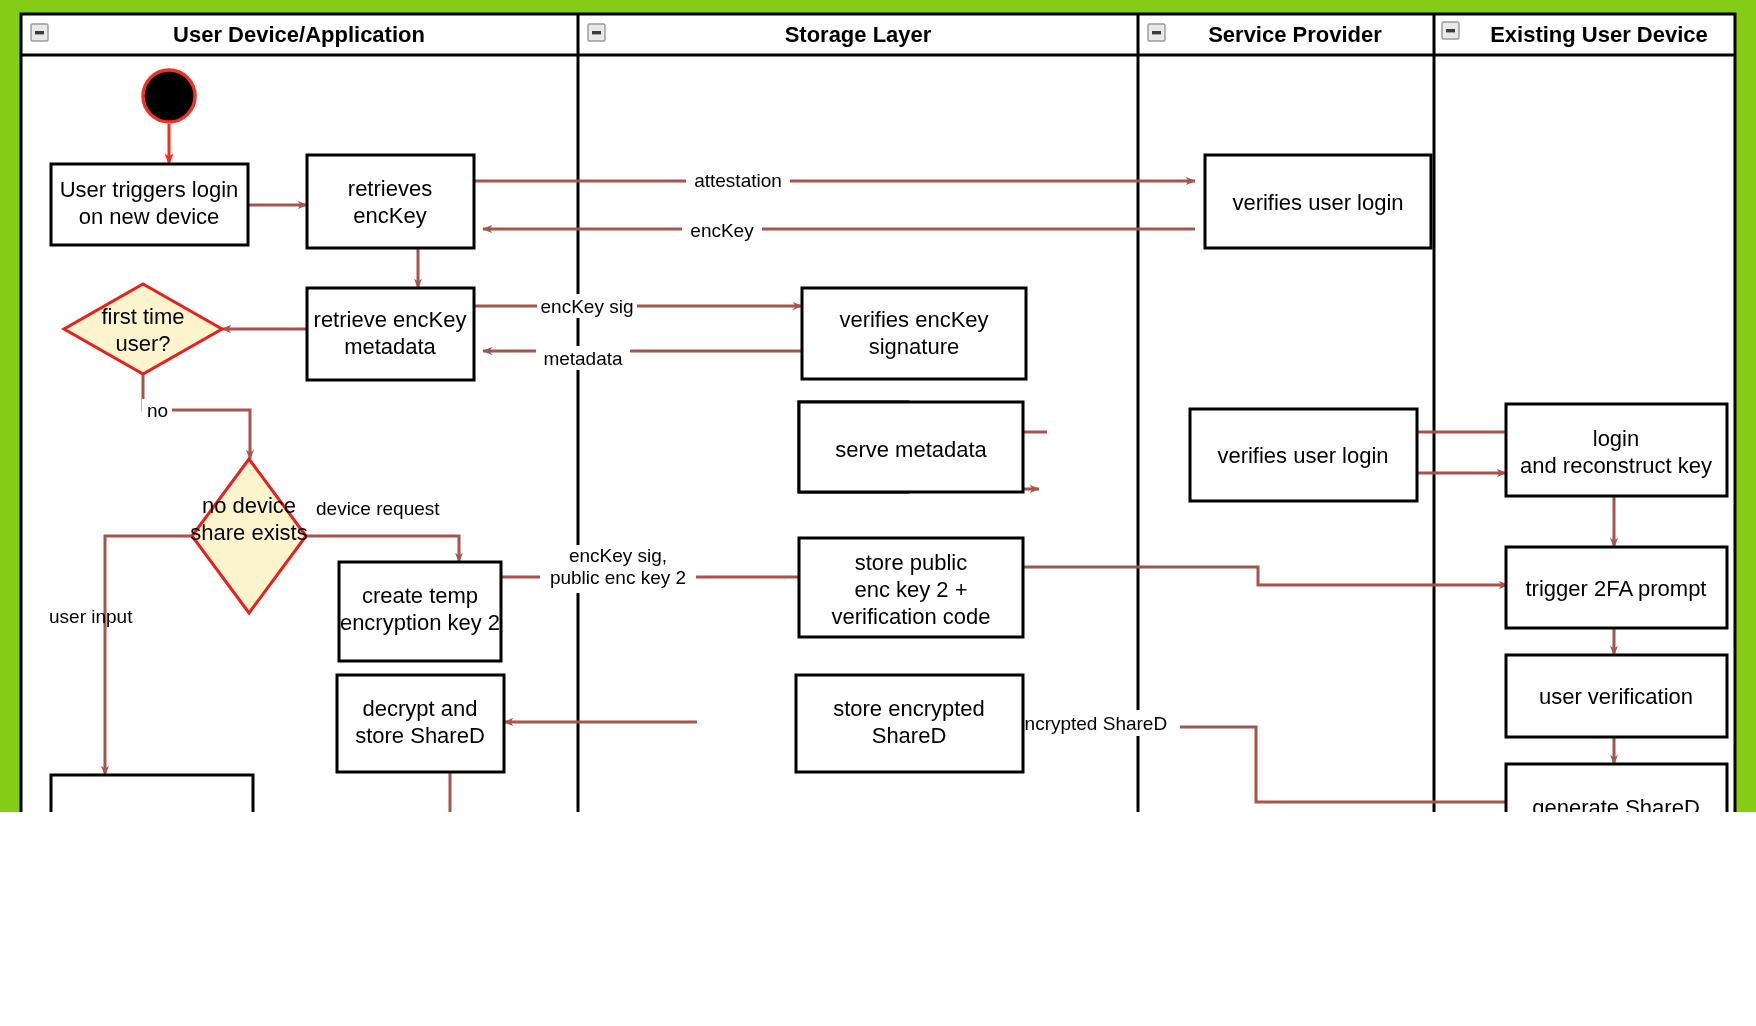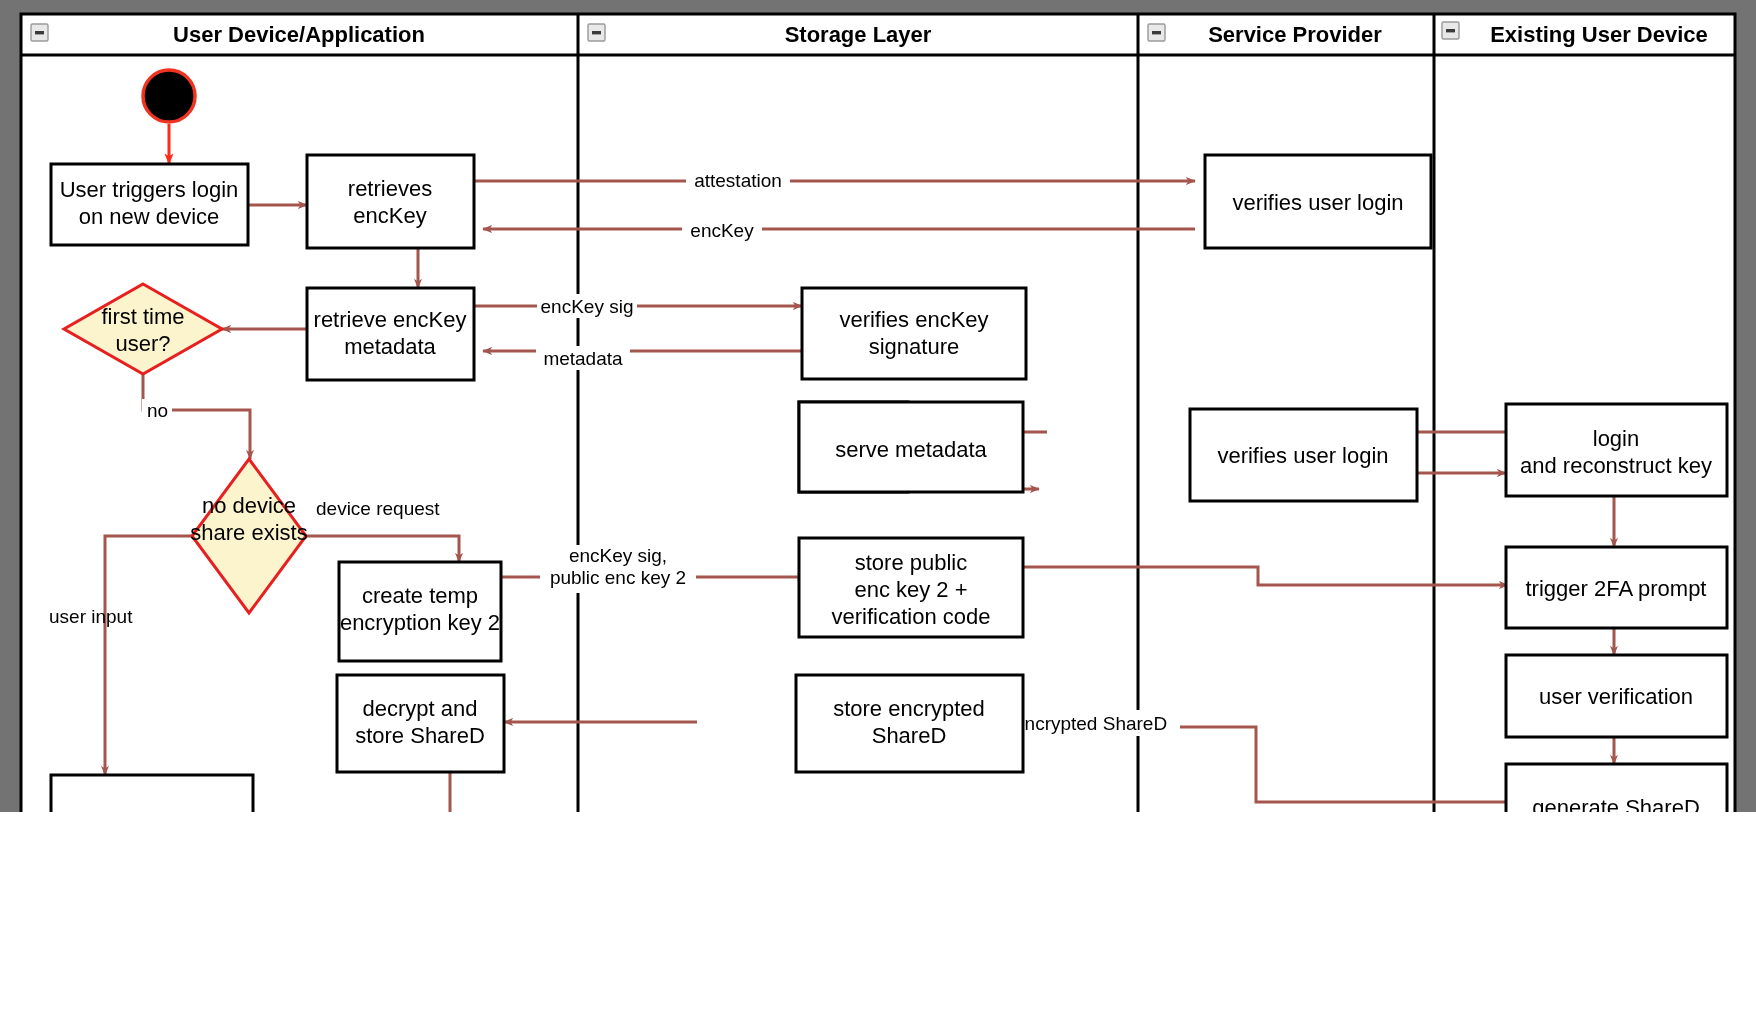--- a/index.html
+++ b/index.html
@@ -1,17 +1,17 @@
 <!DOCTYPE html>
 <html><head>
 <meta charset="utf-8">
 <style>
   html,body{margin:0;padding:0;background:#ffffff;}
   body{width:1756px;height:1026px;font-family:"Liberation Sans",sans-serif;}
-  #stage{position:relative;width:1756px;height:812px;overflow:hidden;background:#737373;}
+  #stage{position:relative;width:1756px;height:812px;overflow:hidden;background:#84cc16;}
   svg{display:block;}
   .lane-title{font-weight:bold;font-size:22px;fill:#000;}
   .node-label{font-size:22px;fill:#000;}
   .edge-label{font-size:19px;fill:#000;}
   .collapse-box{fill:#e8e8e8;stroke:#9a9a9a;stroke-width:1.4;}
   .collapse-bar{fill:#3a3a3a;}
 </style>
 </head>
 <body>
 

